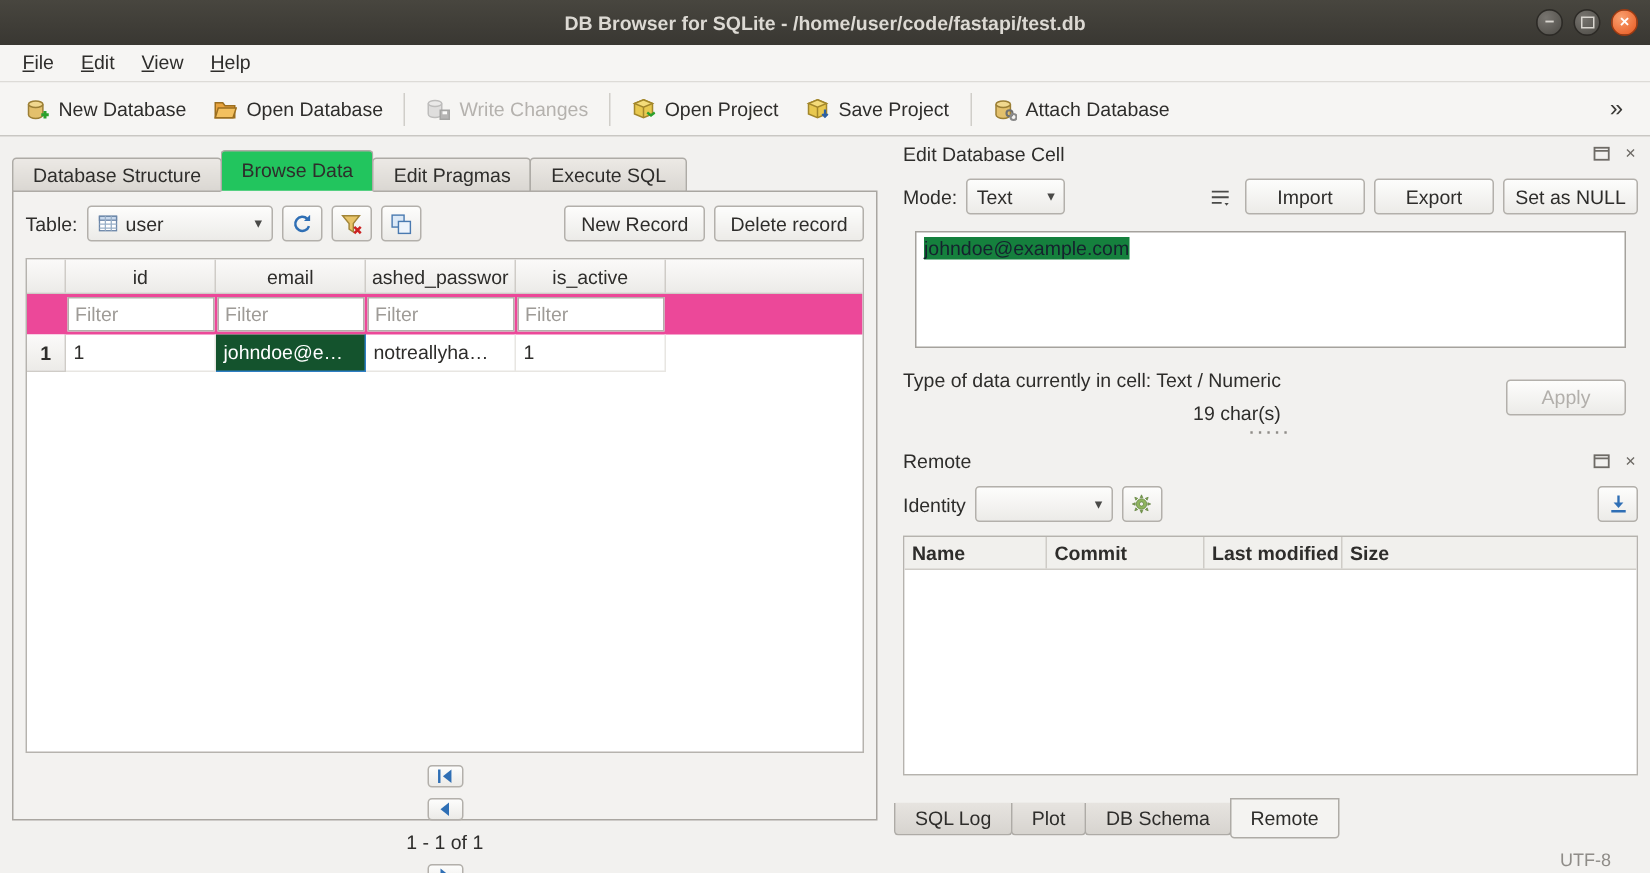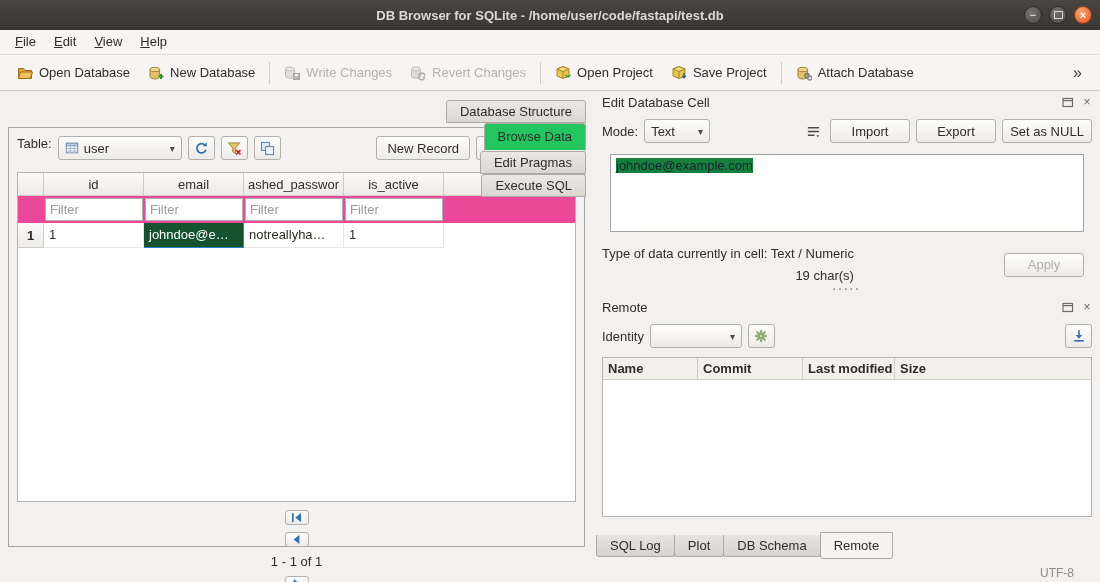--- a/index.html
+++ b/index.html
@@ -25,28 +25,28 @@
   .toolbar{height:35px;background:#f6f5f3;border-bottom:1px solid #c9c7c3;display:flex;align-items:center;padding:0 8px;}
   .tbtn{display:flex;align-items:center;gap:6px;padding:6px 9px;border-radius:3px;white-space:nowrap;}
   .tbtn.disabled{color:#b5b2ae;}
   .tbtn.disabled .ticon{filter:grayscale(1) opacity(.45);}
   .ticon{display:flex;width:16px;height:16px;}
   .tsep{width:1px;height:22px;background:#d0cec9;margin:0 5px;}
   .toolbar-overflow{margin-left:auto;padding:0 10px;font-size:16px;color:#3a3936;}
 
   
   .left-panel{position:absolute;left:8px;top:100px;width:577px;height:447px;}
-  .tabbar{display:flex;align-items:flex-end;height:28px;position:relative;z-index:4;flex-direction:column;}
+  .tabbar{display:flex;align-items:flex-end;height:28px;position:relative;z-index:4;}
   .tab{height:21px;line-height:21px;padding:0 13px;background:linear-gradient(#ece9e5,#dad7d2);
        border:1px solid #aeaba6;margin-right:-1px;border-radius:3px 3px 0 0;white-space:nowrap;}
   .tab.active{height:26px;line-height:26px;background:#22c55e;border-bottom:1px solid #f3f2f0;z-index:6;}
   .left-pane{position:absolute;top:27px;left:0;right:0;bottom:0;border:1px solid #a9a6a1;background:#f3f2f0;
              box-sizing:border-box;padding:8px;z-index:3;}
 
-  .browse-controls{display:flex;gap:6px;height:26px;}
+  .browse-controls{display:flex;align-items:center;gap:6px;height:26px;}
   .lbl{white-space:nowrap;}
   .combo{display:flex;align-items:center;gap:5px;border:1px solid #b3b0ab;border-radius:3px;height:24px;
          box-sizing:border-box;background:linear-gradient(#fdfdfc,#ecebe8);padding:0 6px;}
   .combo .carrow{margin-left:auto;font-size:10px;color:#4a4a48;}
   .table-combo{width:124px;}
   .iconbtn{width:27px;height:24px;box-sizing:border-box;border:1px solid #b3b0ab;border-radius:3px;
            background:linear-gradient(#fdfdfc,#ecebe8);display:flex;align-items:center;justify-content:center;}
   .btn{height:24px;box-sizing:border-box;border:1px solid #b3b0ab;border-radius:3px;white-space:nowrap;
        background:linear-gradient(#fdfdfc,#ecebe8);padding:3px 10px;font-size:13px;display:flex;align-items:center;}
   .spacer{flex:1;}
@@ -135,58 +135,47 @@
     <div class="menu-item">File</div>
     <div class="menu-item">Edit</div>
     <div class="menu-item">View</div>
     <div class="menu-item">Help</div>
   </div>
 
   <div class="toolbar">
     <div class="tbtn">
       <span class="ticon">
           <svg width="16" height="16" viewBox="0 0 16 16">
-            <path d="M1.5 3.5h5l1.5 2h6.5v8H1.5z" fill="#e8a33d" stroke="#9c6f1f"></path>
-            <path d="M3.5 7h12l-2.2 6.5H1.5z" fill="#f3c05f" stroke="#9c6f1f"></path>
-          </svg>
-        </span>
-      <span>Open Database</span>
-    </div>
-    <div class="tbtn">
-      <span class="ticon">
-          <svg width="16" height="16" viewBox="0 0 16 16">
             <path d="M2 4.5v7c0 1.4 2.2 2.5 4.8 2.5s4.8-1.1 4.8-2.5v-7" fill="#e3c06c" stroke="#9c7f35"></path>
             <ellipse cx="6.8" cy="4.5" rx="4.8" ry="2.1" fill="#f1d88f" stroke="#9c7f35"></ellipse>
             <path d="M10.5 11.5h5M13 9v5" stroke="#2ca02c" stroke-width="2"></path>
           </svg>
         </span>
       <span>New Database</span>
+    </div>
+    <div class="tbtn">
+      <span class="ticon">
+          <svg width="16" height="16" viewBox="0 0 16 16">
+            <path d="M1.5 3.5h5l1.5 2h6.5v8H1.5z" fill="#e8a33d" stroke="#9c6f1f"></path>
+            <path d="M3.5 7h12l-2.2 6.5H1.5z" fill="#f3c05f" stroke="#9c6f1f"></path>
+          </svg>
+        </span>
+      <span>Open Database</span>
     </div>
     <div class="tsep"></div>
     <div class="tbtn disabled">
       <span class="ticon">
           <svg width="16" height="16" viewBox="0 0 16 16">
             <path d="M1.5 4v7c0 1.3 2 2.3 4.5 2.3s4.5-1 4.5-2.3V4" fill="#b9c4d6" stroke="#6c7a92"></path>
             <ellipse cx="6" cy="4" rx="4.5" ry="2" fill="#d4dce8" stroke="#6c7a92"></ellipse>
             <rect x="9.5" y="8.5" width="6" height="6" fill="#3a6ea5" stroke="#24476b"></rect>
             <rect x="11" y="9.2" width="3" height="2" fill="#fff"></rect>
           </svg>
         </span>
       <span>Write Changes</span>
-    </div>
-    <div class="tbtn disabled">
-      <span class="ticon">
-          <svg width="16" height="16" viewBox="0 0 16 16">
-            <path d="M1.5 4v7c0 1.3 2 2.3 4.5 2.3s4.5-1 4.5-2.3V4" fill="#b9c4d6" stroke="#6c7a92"></path>
-            <ellipse cx="6" cy="4" rx="4.5" ry="2" fill="#d4dce8" stroke="#6c7a92"></ellipse>
-            <path d="M15 10.5a3.3 3.3 0 1 0-.8 3.2" fill="none" stroke="#c0392b" stroke-width="1.6"></path>
-            <path d="M15.4 13.8l-.6-3.1-2.4 1.9z" fill="#c0392b"></path>
-          </svg>
-        </span>
-      <span>Revert Changes</span>
     </div>
     <div class="tsep"></div>
     <div class="tbtn">
       <span class="ticon">
           <svg width="16" height="16" viewBox="0 0 16 16">
             <path d="M8 1.5l6 2.5v7l-6 2.5-6-2.5v-7z" fill="#e8c84f" stroke="#a3872b"></path>
             <path d="M8 1.5l6 2.5-6 2.5L2 4z" fill="#f4dc7a" stroke="#a3872b"></path>
             <path d="M8 6.5v7" stroke="#a3872b"></path>
             <path d="M10.5 10l2.5 2 2.5-2" fill="none" stroke="#2ca02c" stroke-width="1.6"></path>
           </svg>

